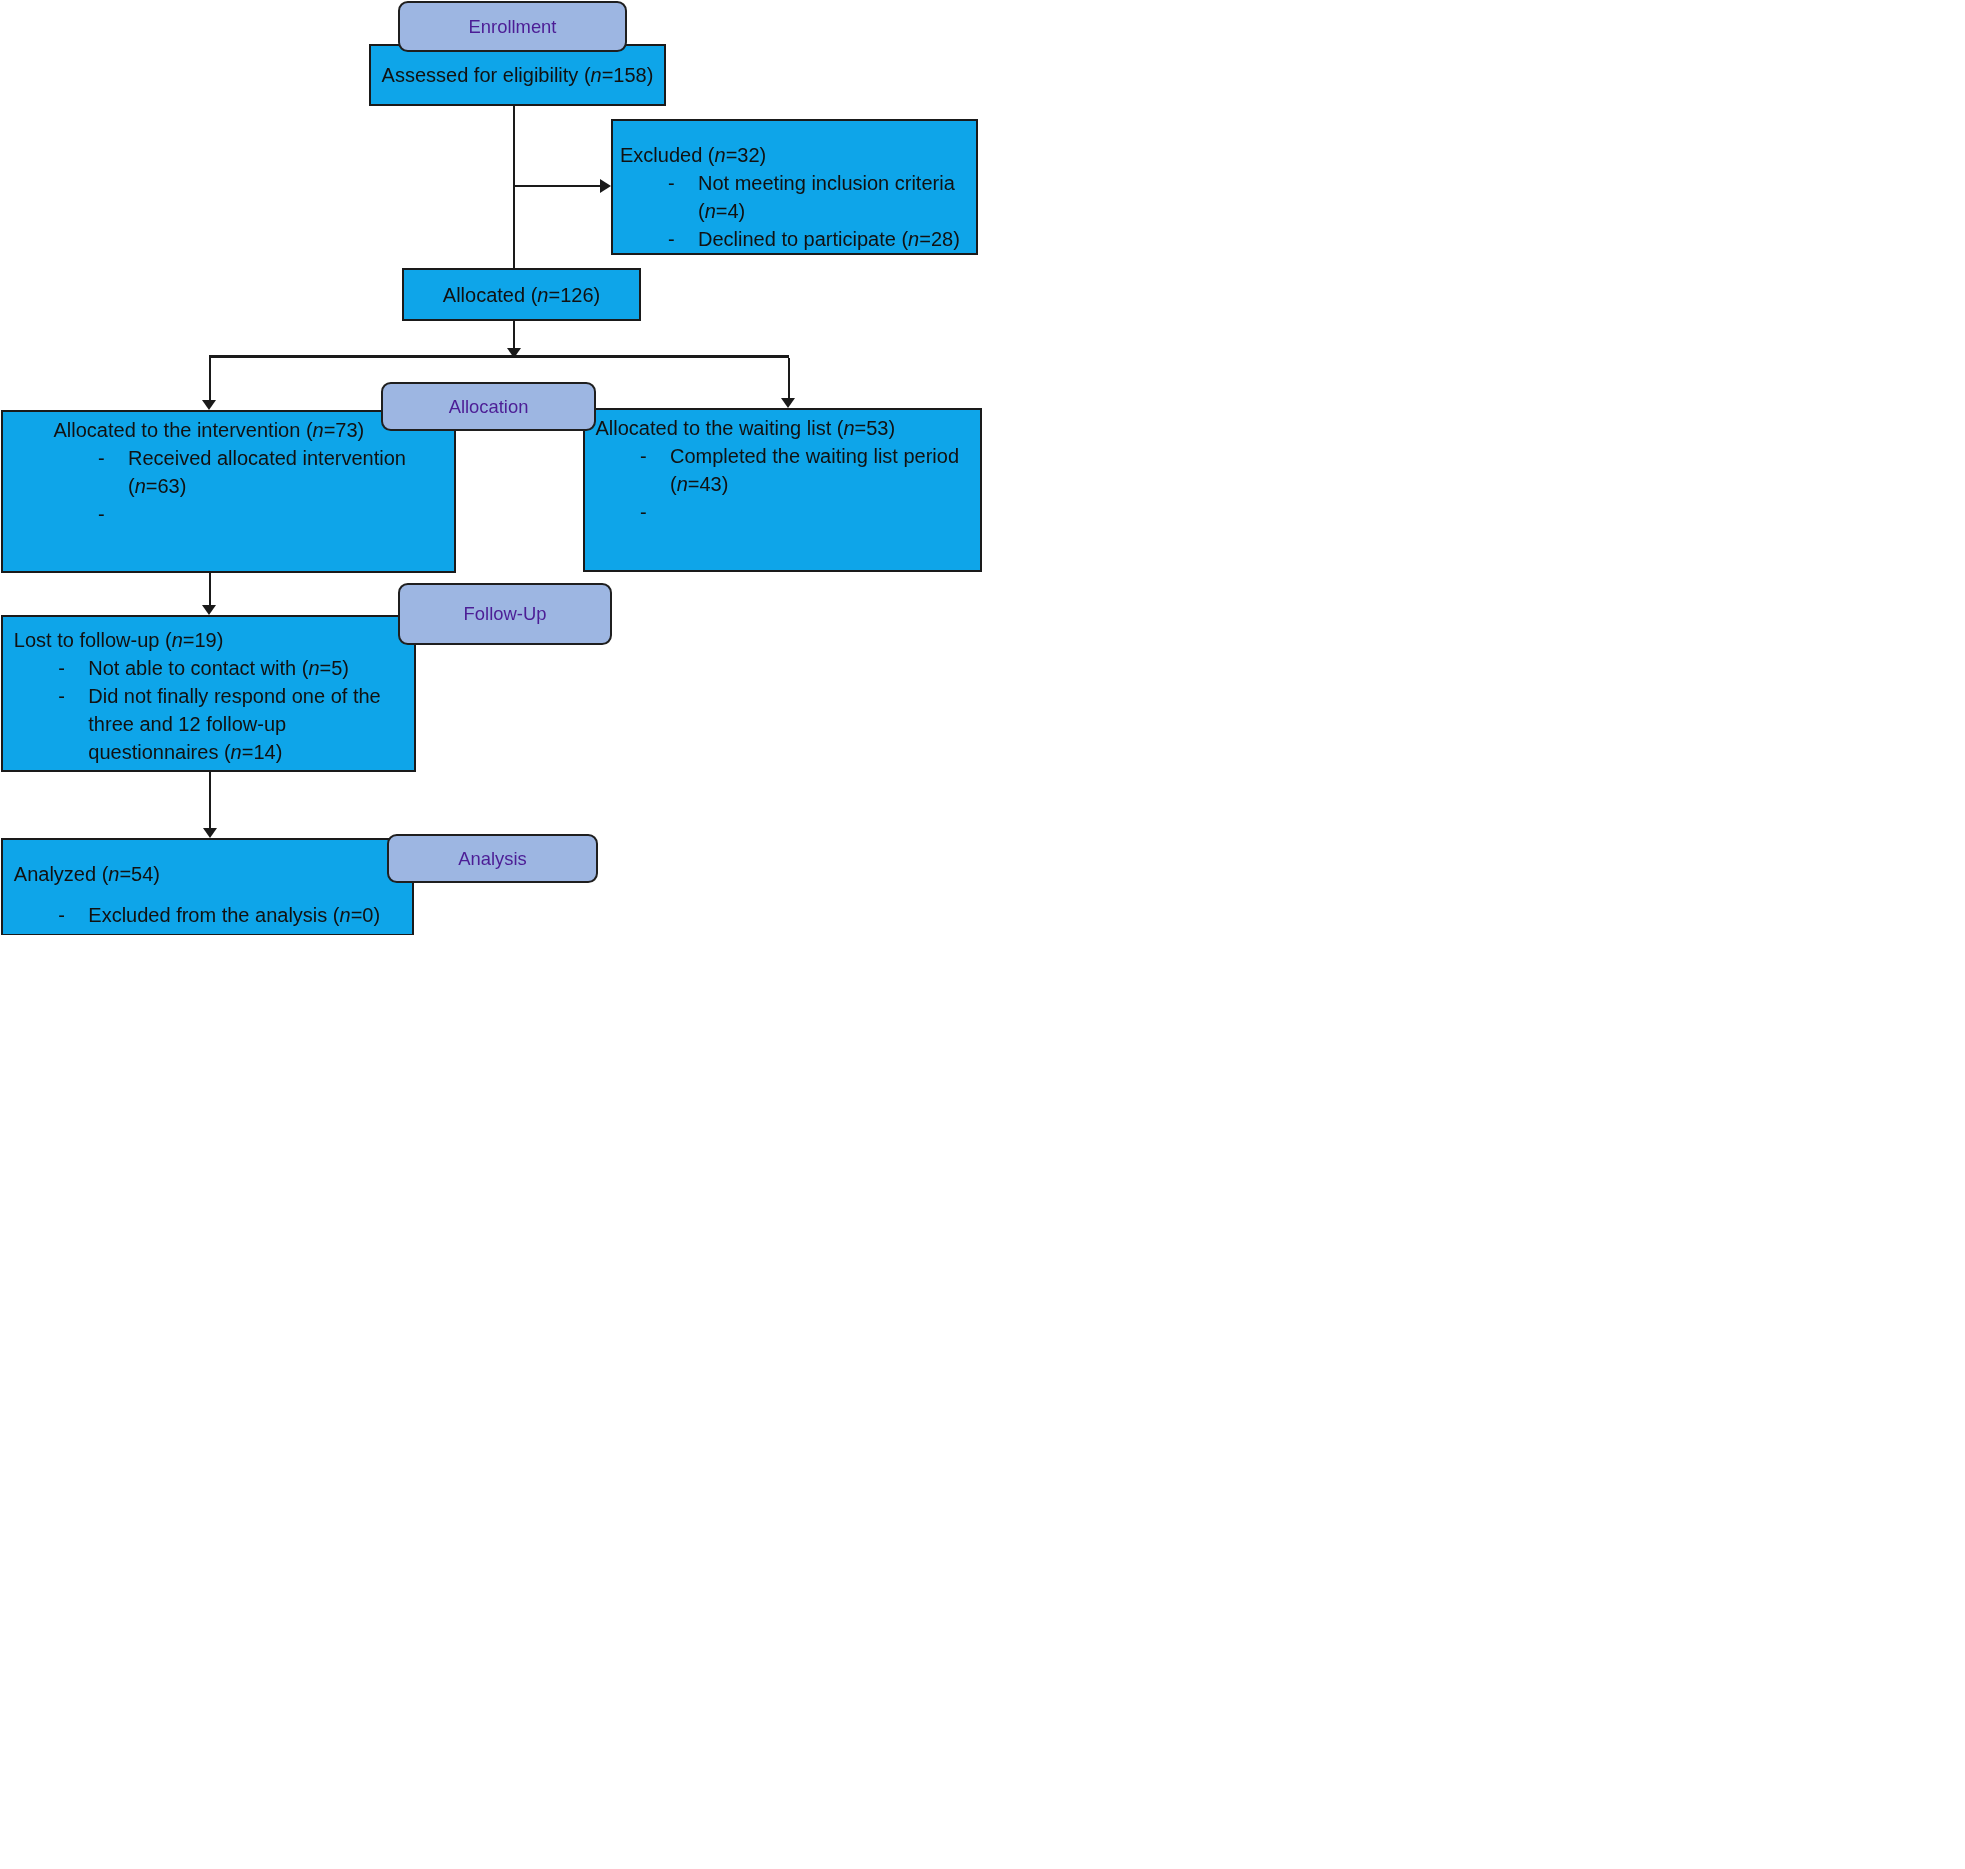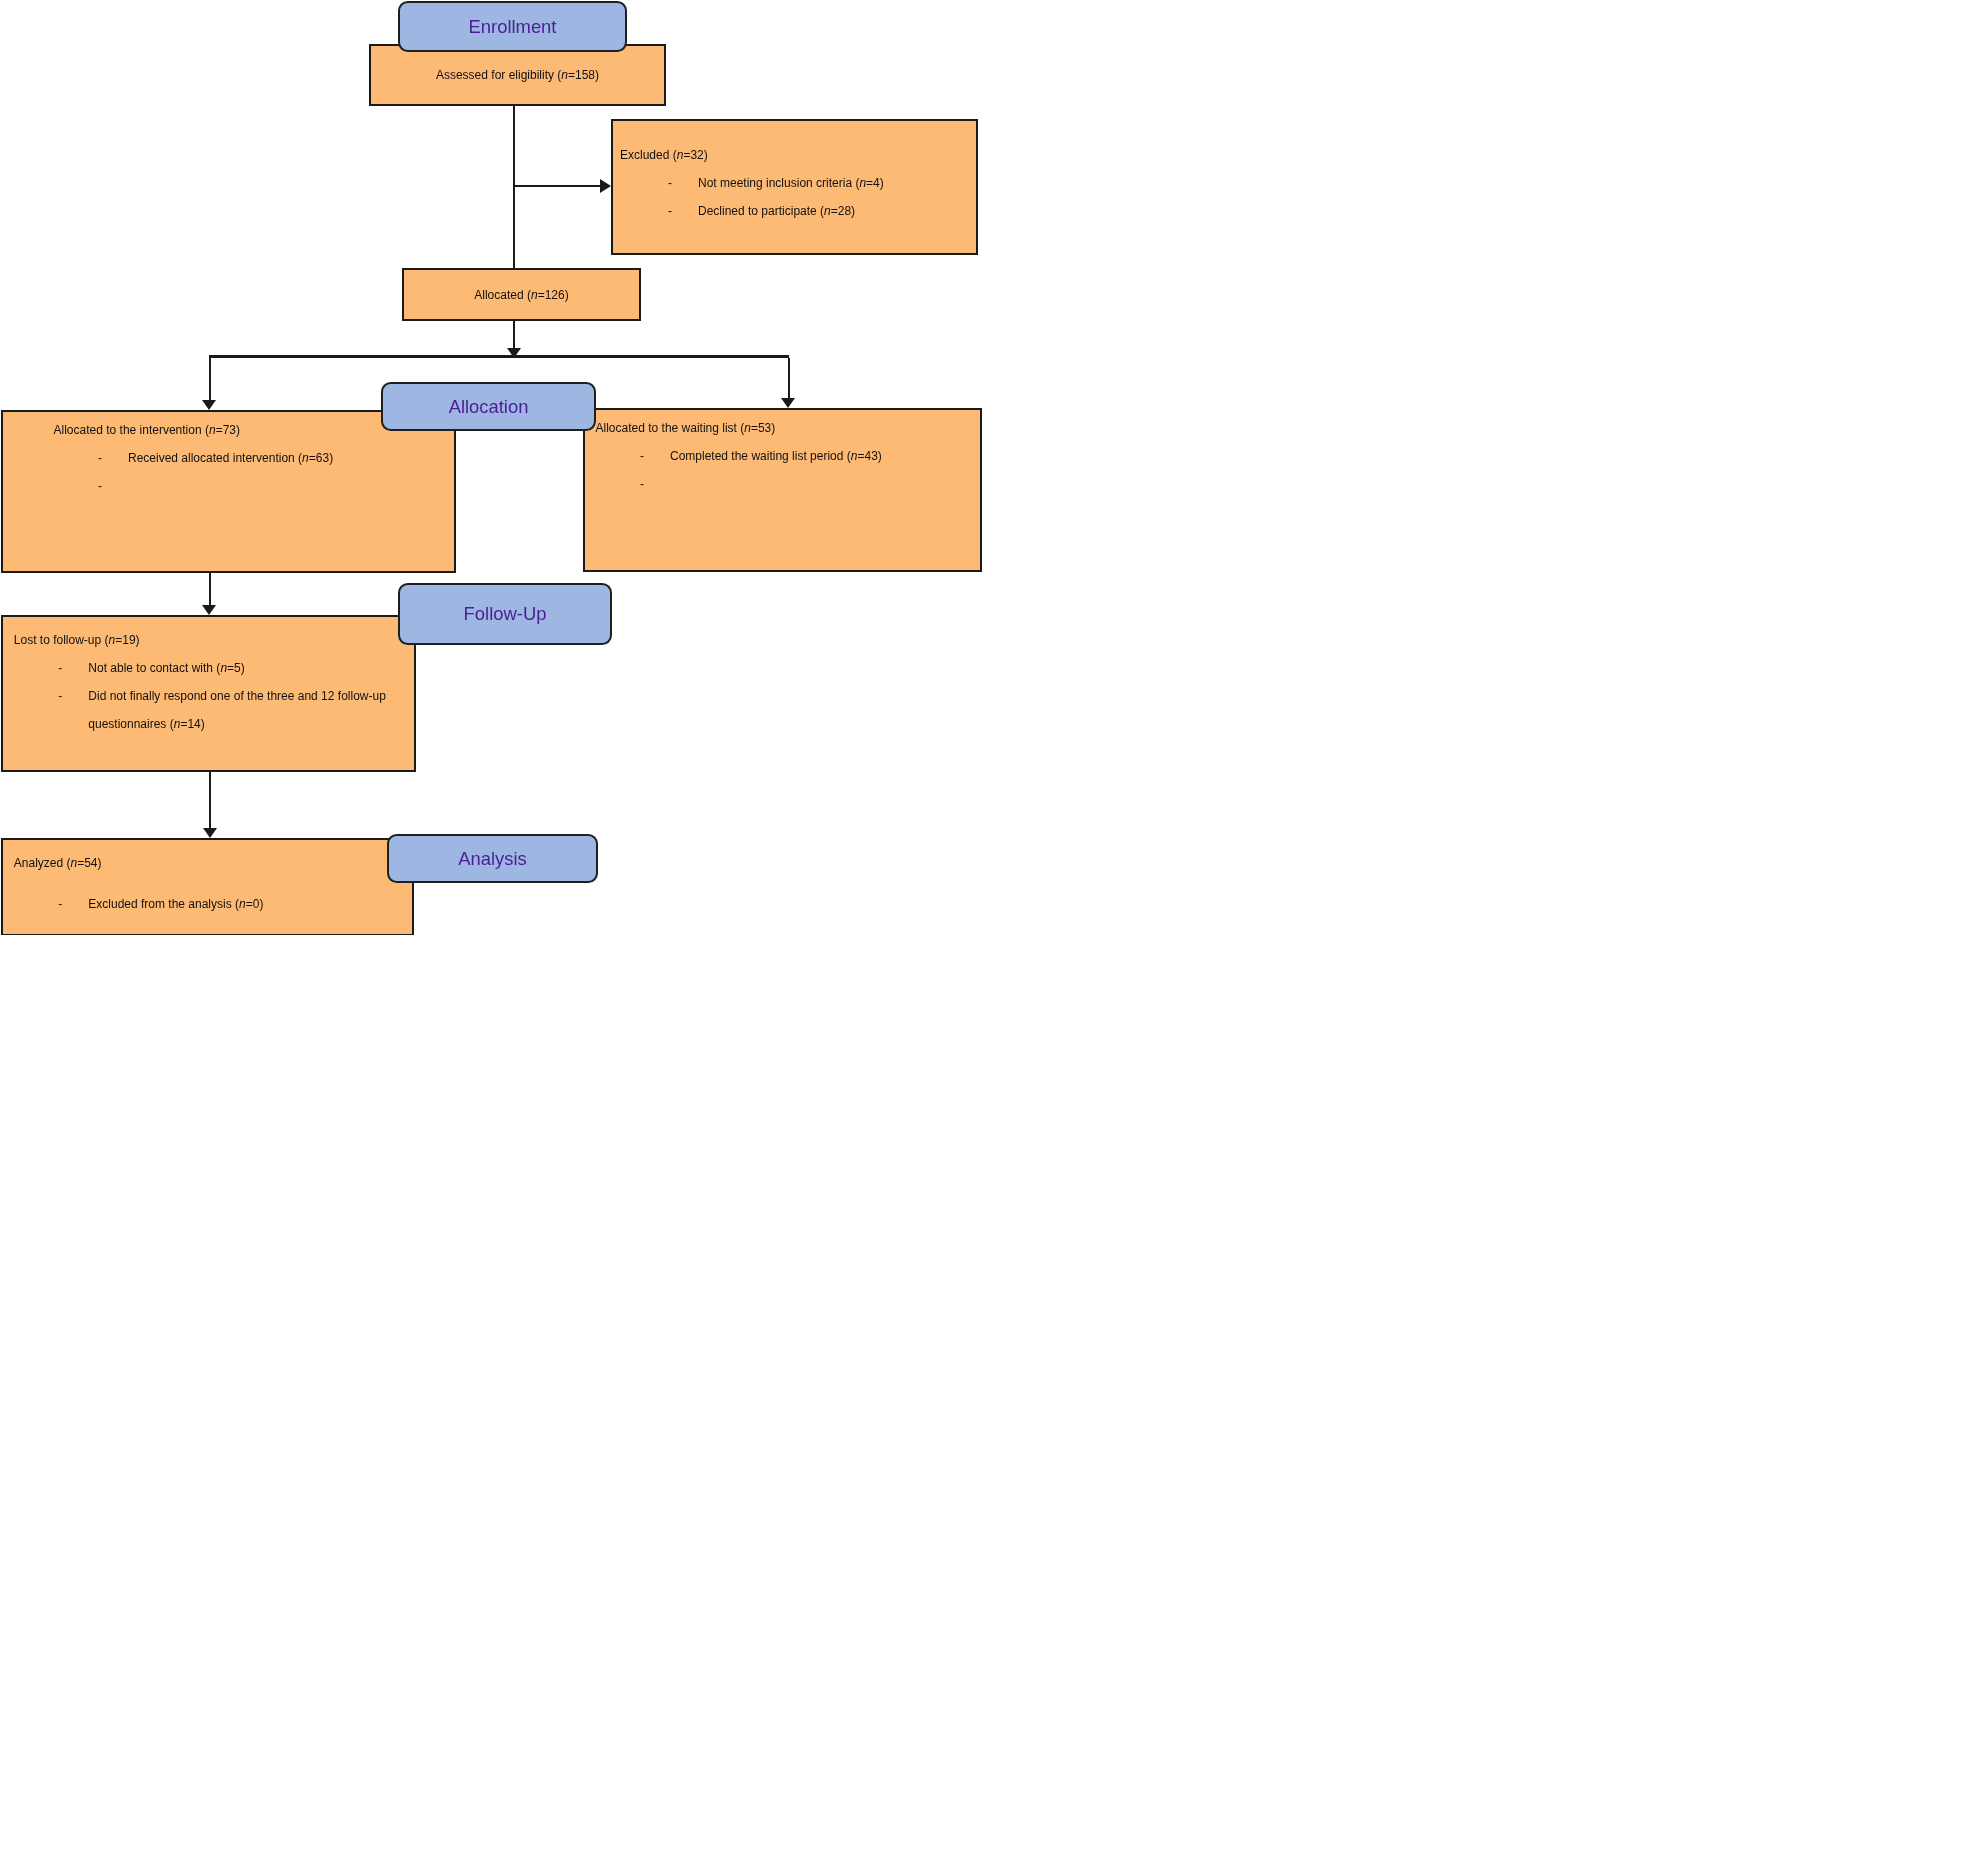--- a/index.html
+++ b/index.html
@@ -5,22 +5,22 @@
   html,body{margin:0;padding:0;background:#ffffff;}
   #canvas{position:relative;width:983px;height:935px;background:#ffffff;overflow:hidden;
           font-family:"Liberation Sans", sans-serif;color:#111111;}
   .ln{position:absolute;background:#1a1a1a;z-index:1;}
   .head-down{position:absolute;width:0;height:0;z-index:1;
              border-left:7.2px solid transparent;border-right:7.2px solid transparent;
              border-top:10.5px solid #1a1a1a;}
   .head-right{position:absolute;width:0;height:0;z-index:1;
               border-top:7.2px solid transparent;border-bottom:7.2px solid transparent;
               border-left:11px solid #1a1a1a;}
-  .wbox{position:absolute;background:#fdba74;border:2px solid #1a1a1a;z-index:2;
-        font-size:12px;line-height:28px;}
+  .wbox{position:absolute;background:#0ea5e9;border:2px solid #1a1a1a;z-index:2;
+        font-size:20px;line-height:28px;}
   .wbox.heavy{border-width:2.6px 2px;}
   .center-text{display:flex;align-items:center;justify-content:center;text-align:center;}
   .title-line{padding-left:10.5px;padding-right:5.3px;}
   .bullet{display:flex;padding-left:55px;padding-right:9.2px;}
   .dash{width:30px;flex:0 0 30px;}
   .btext{flex:1;}
   .bluebox{position:absolute;background:#9db6e2;border:2px solid #1f1f1f;border-radius:9.8px;
            z-index:5;display:flex;align-items:center;justify-content:center;
            color:#4c1d95;font-size:18.4px;}
   i{font-style:italic;}
@@ -99,21 +99,21 @@
       <span class="dash">-</span>
       <span class="btext">Not able to contact with (<i>n</i>=5)</span>
     </div>
     <div class="bullet">
       <span class="dash">-</span>
       <span class="btext">Did not finally respond one of the three and 12 follow-up questionnaires (<i>n</i>=14)</span>
     </div>
   </div>
 
   <div class="wbox heavy" style="left:1.3px;top:838px;width:409px;height:94px;">
-    <div class="title-line" style="padding-top:9px;">Analyzed (<i>n</i>=54)</div>
+    <div class="title-line" style="padding-top:20px;">Analyzed (<i>n</i>=54)</div>
     <div class="bullet" style="margin-top:13px;">
       <span class="dash">-</span>
       <span class="btext">Excluded from the analysis (<i>n</i>=0)</span>
     </div>
   </div>
 
   <div class="bluebox" style="left:398px;top:1.3px;width:225px;height:47px;">
     <span>Enrollment</span>
   </div>
 

